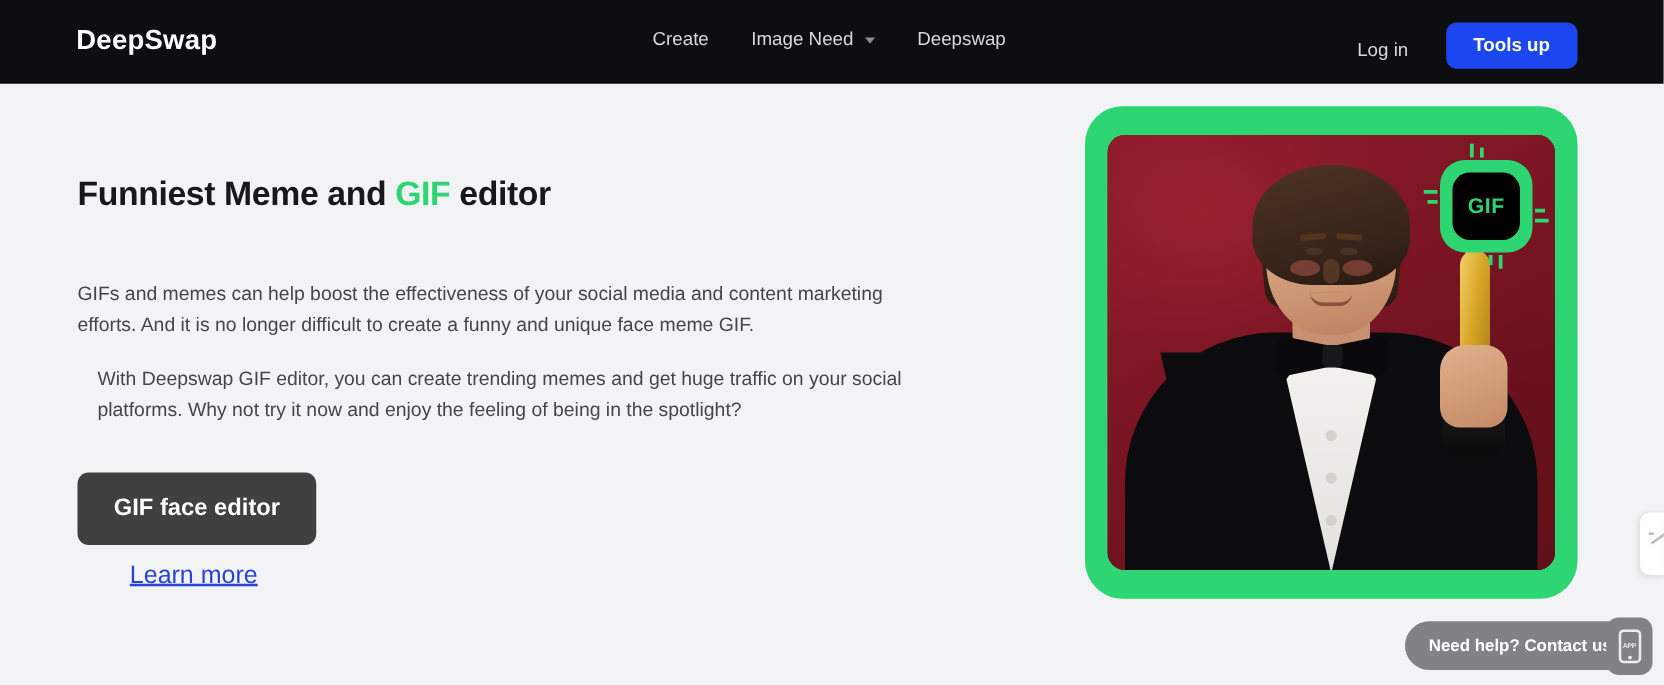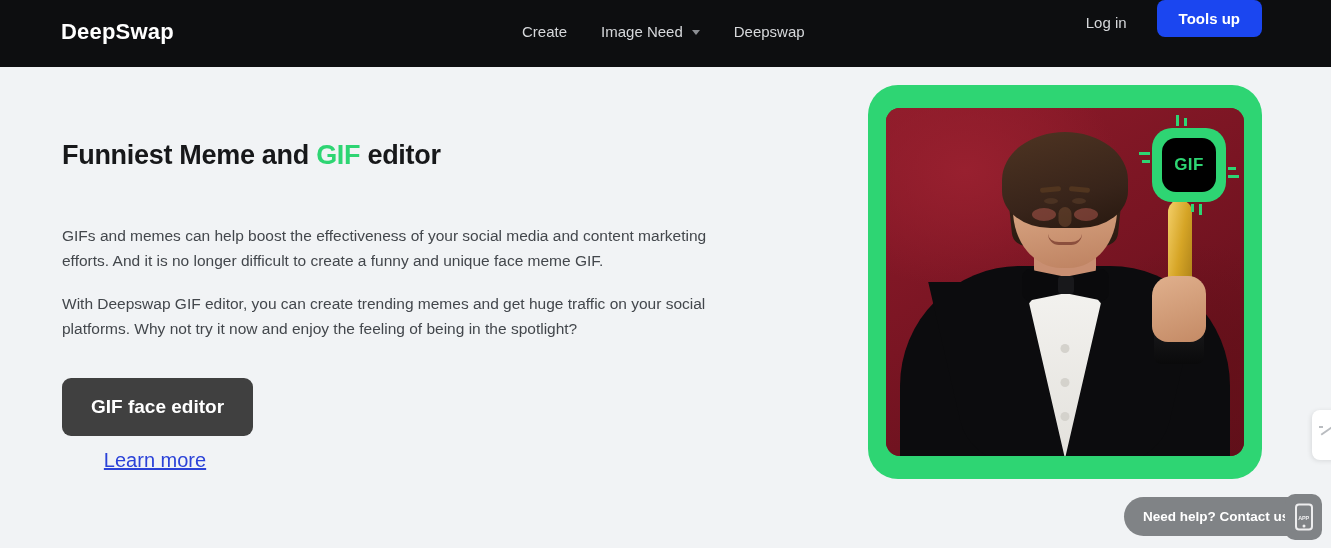--- a/index.html
+++ b/index.html
@@ -28,41 +28,41 @@
     color: #d6d8db; font-size: 15px; padding: 5px 17px;
     cursor: pointer; white-space: nowrap;
   }
   .caret {
     width: 0; height: 0;
     border-left: 4.5px solid transparent;
     border-right: 4.5px solid transparent;
     border-top: 5px solid #8b8e93;
     display: inline-block; margin-top: 2px;
   }
-  .auth { position: absolute; right: 69px; top: 0; display: flex; align-items: center; gap: 30px; }
+  .auth { position: absolute; right: 69px; top: 18px; display: flex; align-items: center; gap: 30px; }
   .login { color: #d6d8db; font-size: 15px; cursor: pointer; padding-top: 8px; }
   .signup {
     background: #1b46f0; color: #fff; font-size: 15px; font-weight: bold;
     border: none; border-radius: 8px; padding: 10px 22px; cursor: pointer;
     font-family: "Liberation Sans", sans-serif;
   }
 
   
   .hero-left { position: absolute; left: 62px; top: 140px; width: 700px; }
   .headline {
     font-size: 27px; font-weight: bold; color: #17181a;
     letter-spacing: -0.3px; line-height: 1.15; white-space: nowrap;
   }
   .headline .gif { color: #2ed573; }
   .para {
     font-size: 15.5px; color: #43474c; line-height: 1.62;
     width: 680px; margin-top: 0;
   }
   .para.p1 { margin-top: 52px; }
-  .para.p2 { margin-top: 18px; }
+  .para.p2 { margin-top: 18px; margin-left: 16px; }
   .cta {
     display: inline-block; margin-top: 37px;
     background: #404040; color: #fff;
     font-size: 19px; font-weight: bold;
     border: none; border-radius: 9px;
     padding: 18px 29px; cursor: pointer;
     font-family: "Liberation Sans", sans-serif;
   }
   .learn-wrap { width: 186px; text-align: center; margin-top: 13px; }
   .learn {

